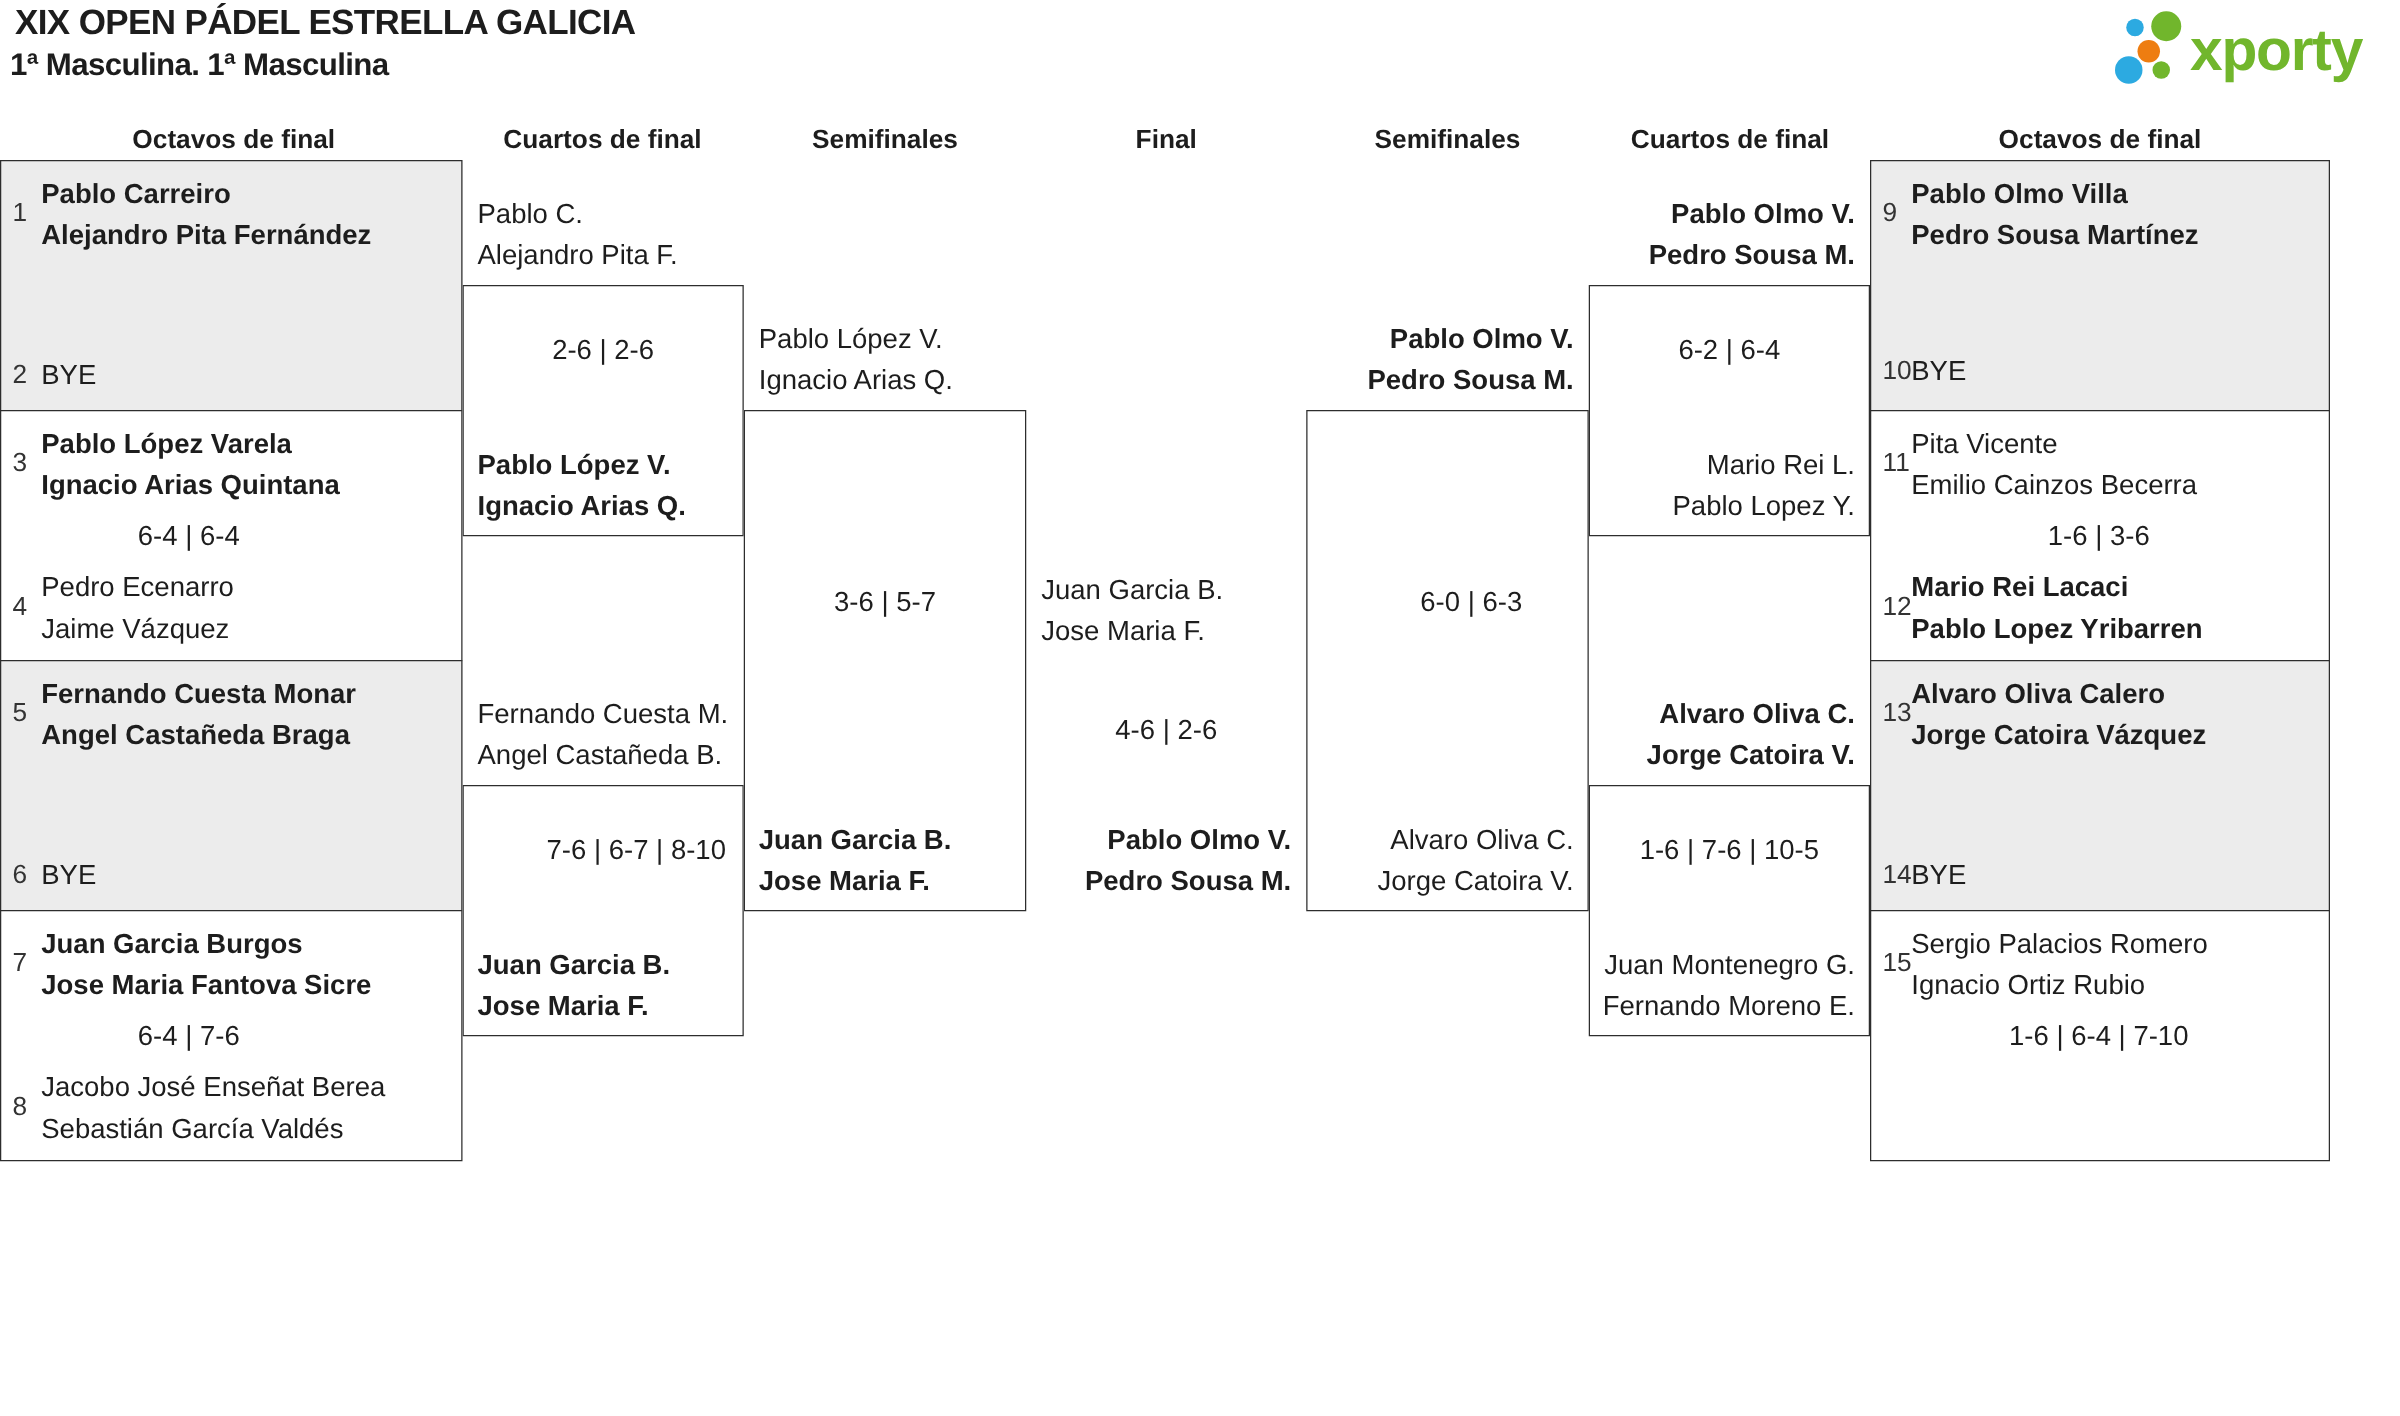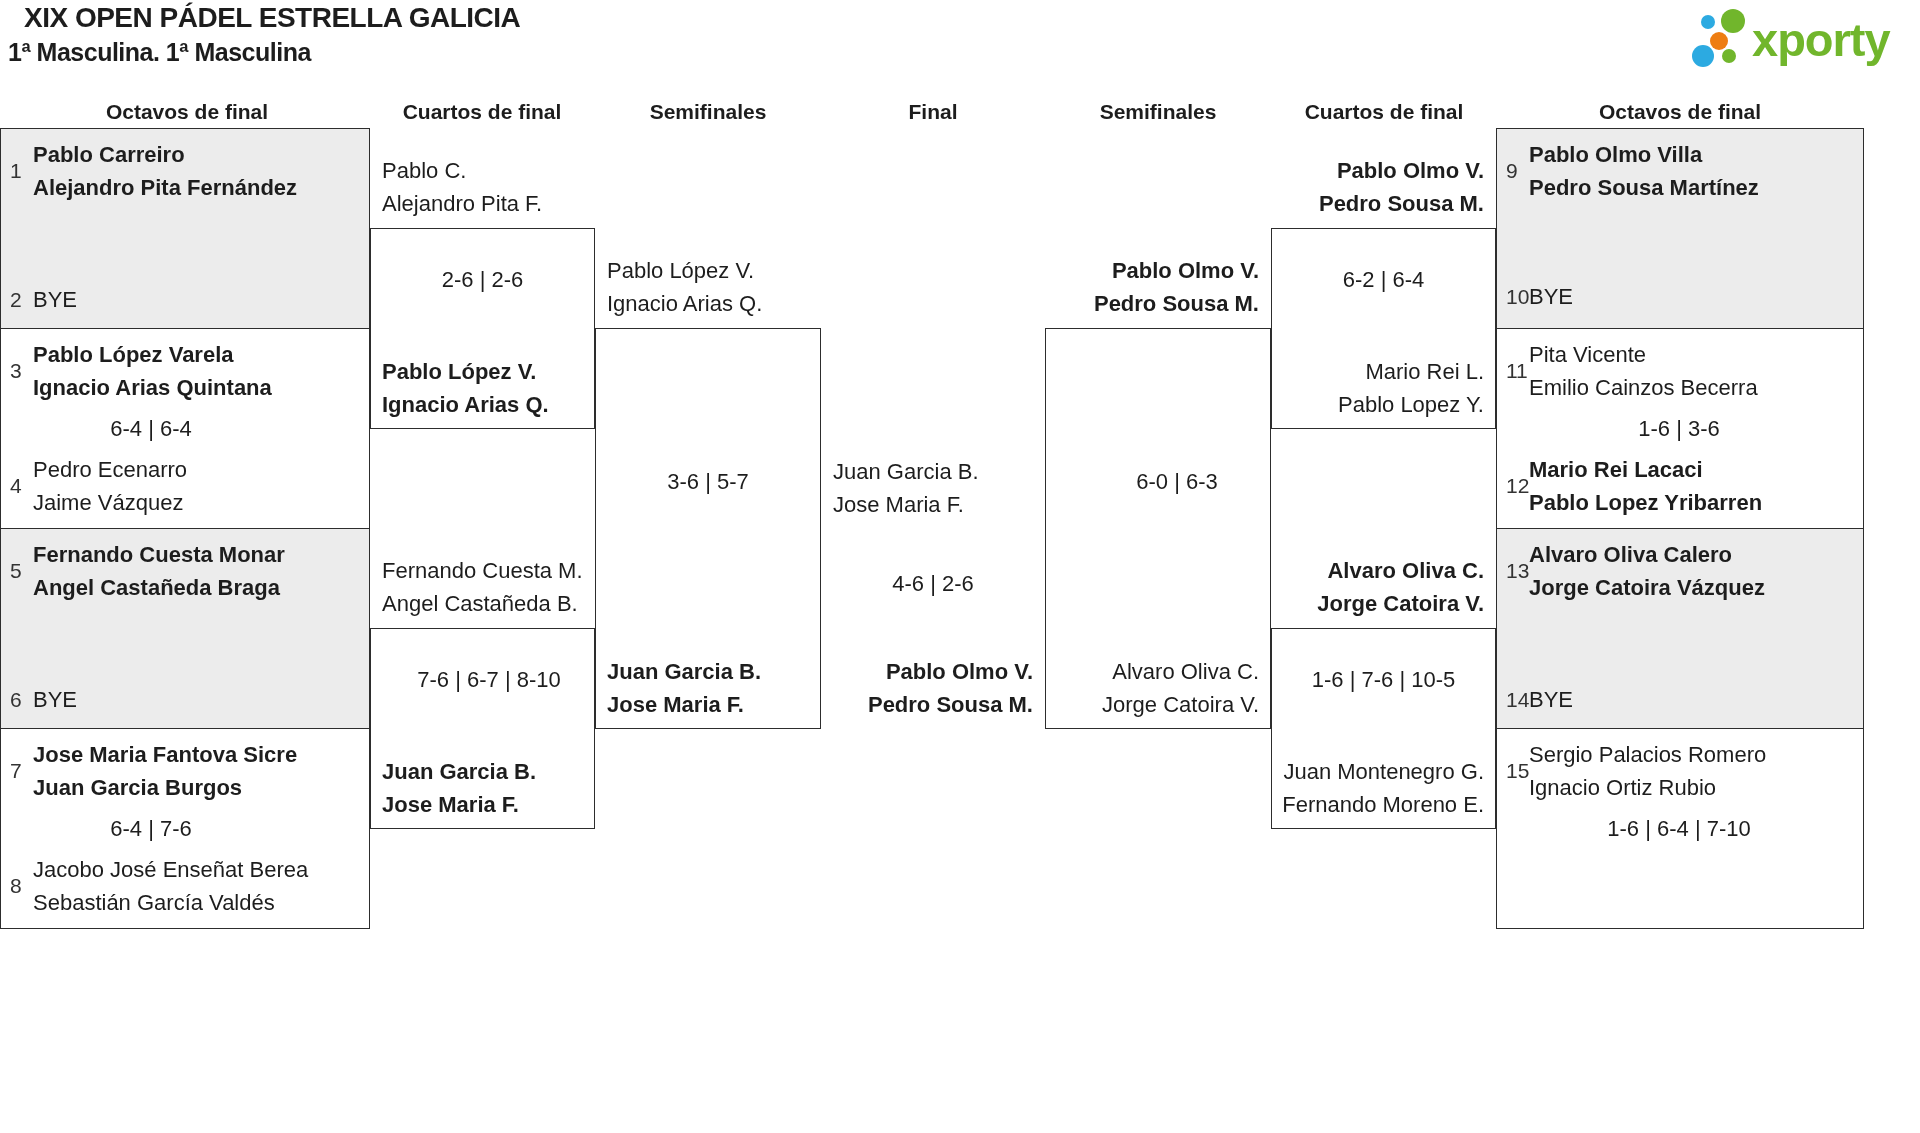--- a/index.html
+++ b/index.html
@@ -2,21 +2,21 @@
 <html style="--green: #71b62c; --blue: #2caae1; --orange: #ee7d11; --grey: #ececec; --border: #2d2d2d; --ink: #1d1d1d;"><head>
 <meta charset="utf-8">
 <style>
   :root{
     --green:#71b62c; --blue:#2caae1; --orange:#ee7d11;
     --grey:#ececec; --border:#2d2d2d; --ink:#1d1d1d;
   }
   html,body{margin:0;padding:0;background:#fff;}
   #stage{position:relative;width:1920px;height:1133px;background:#fff;overflow:hidden;
          font-family:"Liberation Sans",sans-serif;color:var(--ink);}
-  .title{position:absolute;left:24px;top:2px;font-size:28px;font-weight:bold;letter-spacing:-0.5px;white-space:nowrap;}
+  .title{position:absolute;left:12px;top:2px;font-size:28px;font-weight:bold;letter-spacing:-0.5px;white-space:nowrap;}
   .subtitle{position:absolute;left:8px;top:38px;font-size:25px;font-weight:bold;letter-spacing:-0.5px;white-space:nowrap;}
   .logo{position:absolute;left:1688px;top:2px;}
   .round-header{position:absolute;top:100px;width:300px;margin-left:-150px;text-align:center;
                 font-size:21px;font-weight:600;white-space:nowrap;}
   .box{position:absolute;border:1px solid var(--border);background:#fff;box-sizing:border-box;}
   .box.grey{background:var(--grey);}
   .entry{position:absolute;display:flex;align-items:center;}
   .seed{width:18px;margin-right:5px;font-size:21px;color:#333;flex:none;text-align:left;}
   .pair{font-size:22px;line-height:33px;white-space:nowrap;}
   .pair.rt{text-align:right;}
@@ -105,22 +105,22 @@
       </div>
   </div>
   <div class="entry" style="left:10px;top:683px">
     <div class="seed">6</div>
     <div class="pair">BYE</div>
   </div>
 
   <div class="entry" style="left:10px;top:738px">
     <div class="seed">7</div>
     <div class="pair bold">
+        <div>Juan Garcia Burgos</div>
         <div>Jose Maria Fantova Sicre</div>
-        <div>Juan Garcia Burgos</div>
       </div>
   </div>
   <div class="score" style="left:33px;top:812px;width:236px">6-4 | 7-6</div>
   <div class="entry" style="left:10px;top:853px">
     <div class="seed">8</div>
     <div class="pair">
         <div>Jacobo José Enseñat Berea</div>
         <div>Sebastián García Valdés</div>
       </div>
   </div>
@@ -181,21 +181,21 @@
   <div class="score" style="left:370px;top:263px;width:225px">2-6 | 2-6</div>
   <div class="lbl pair bold" style="left:382px;top:355px">
     <div>Pablo López V.</div>
       <div>Ignacio Arias Q.</div>
   </div>
 
   <div class="lbl pair" style="left:382px;top:554px">
     <div>Fernando Cuesta M.</div>
       <div>Angel Castañeda B.</div>
   </div>
-  <div class="score" style="left:364px;top:663px;width:250px">7-6 | 6-7 | 8-10</div>
+  <div class="score" style="left:384px;top:663px;width:250px">7-6 | 6-7 | 8-10</div>
   <div class="lbl pair bold" style="left:382px;top:755px">
     <div>Juan Garcia B.</div>
       <div>Jose Maria F.</div>
   </div>
 
   <div class="lbl pair" style="left:607px;top:254px">
     <div>Pablo López V.</div>
       <div>Ignacio Arias Q.</div>
   </div>
   <div class="score" style="left:595px;top:465px;width:226px">3-6 | 5-7</div>

